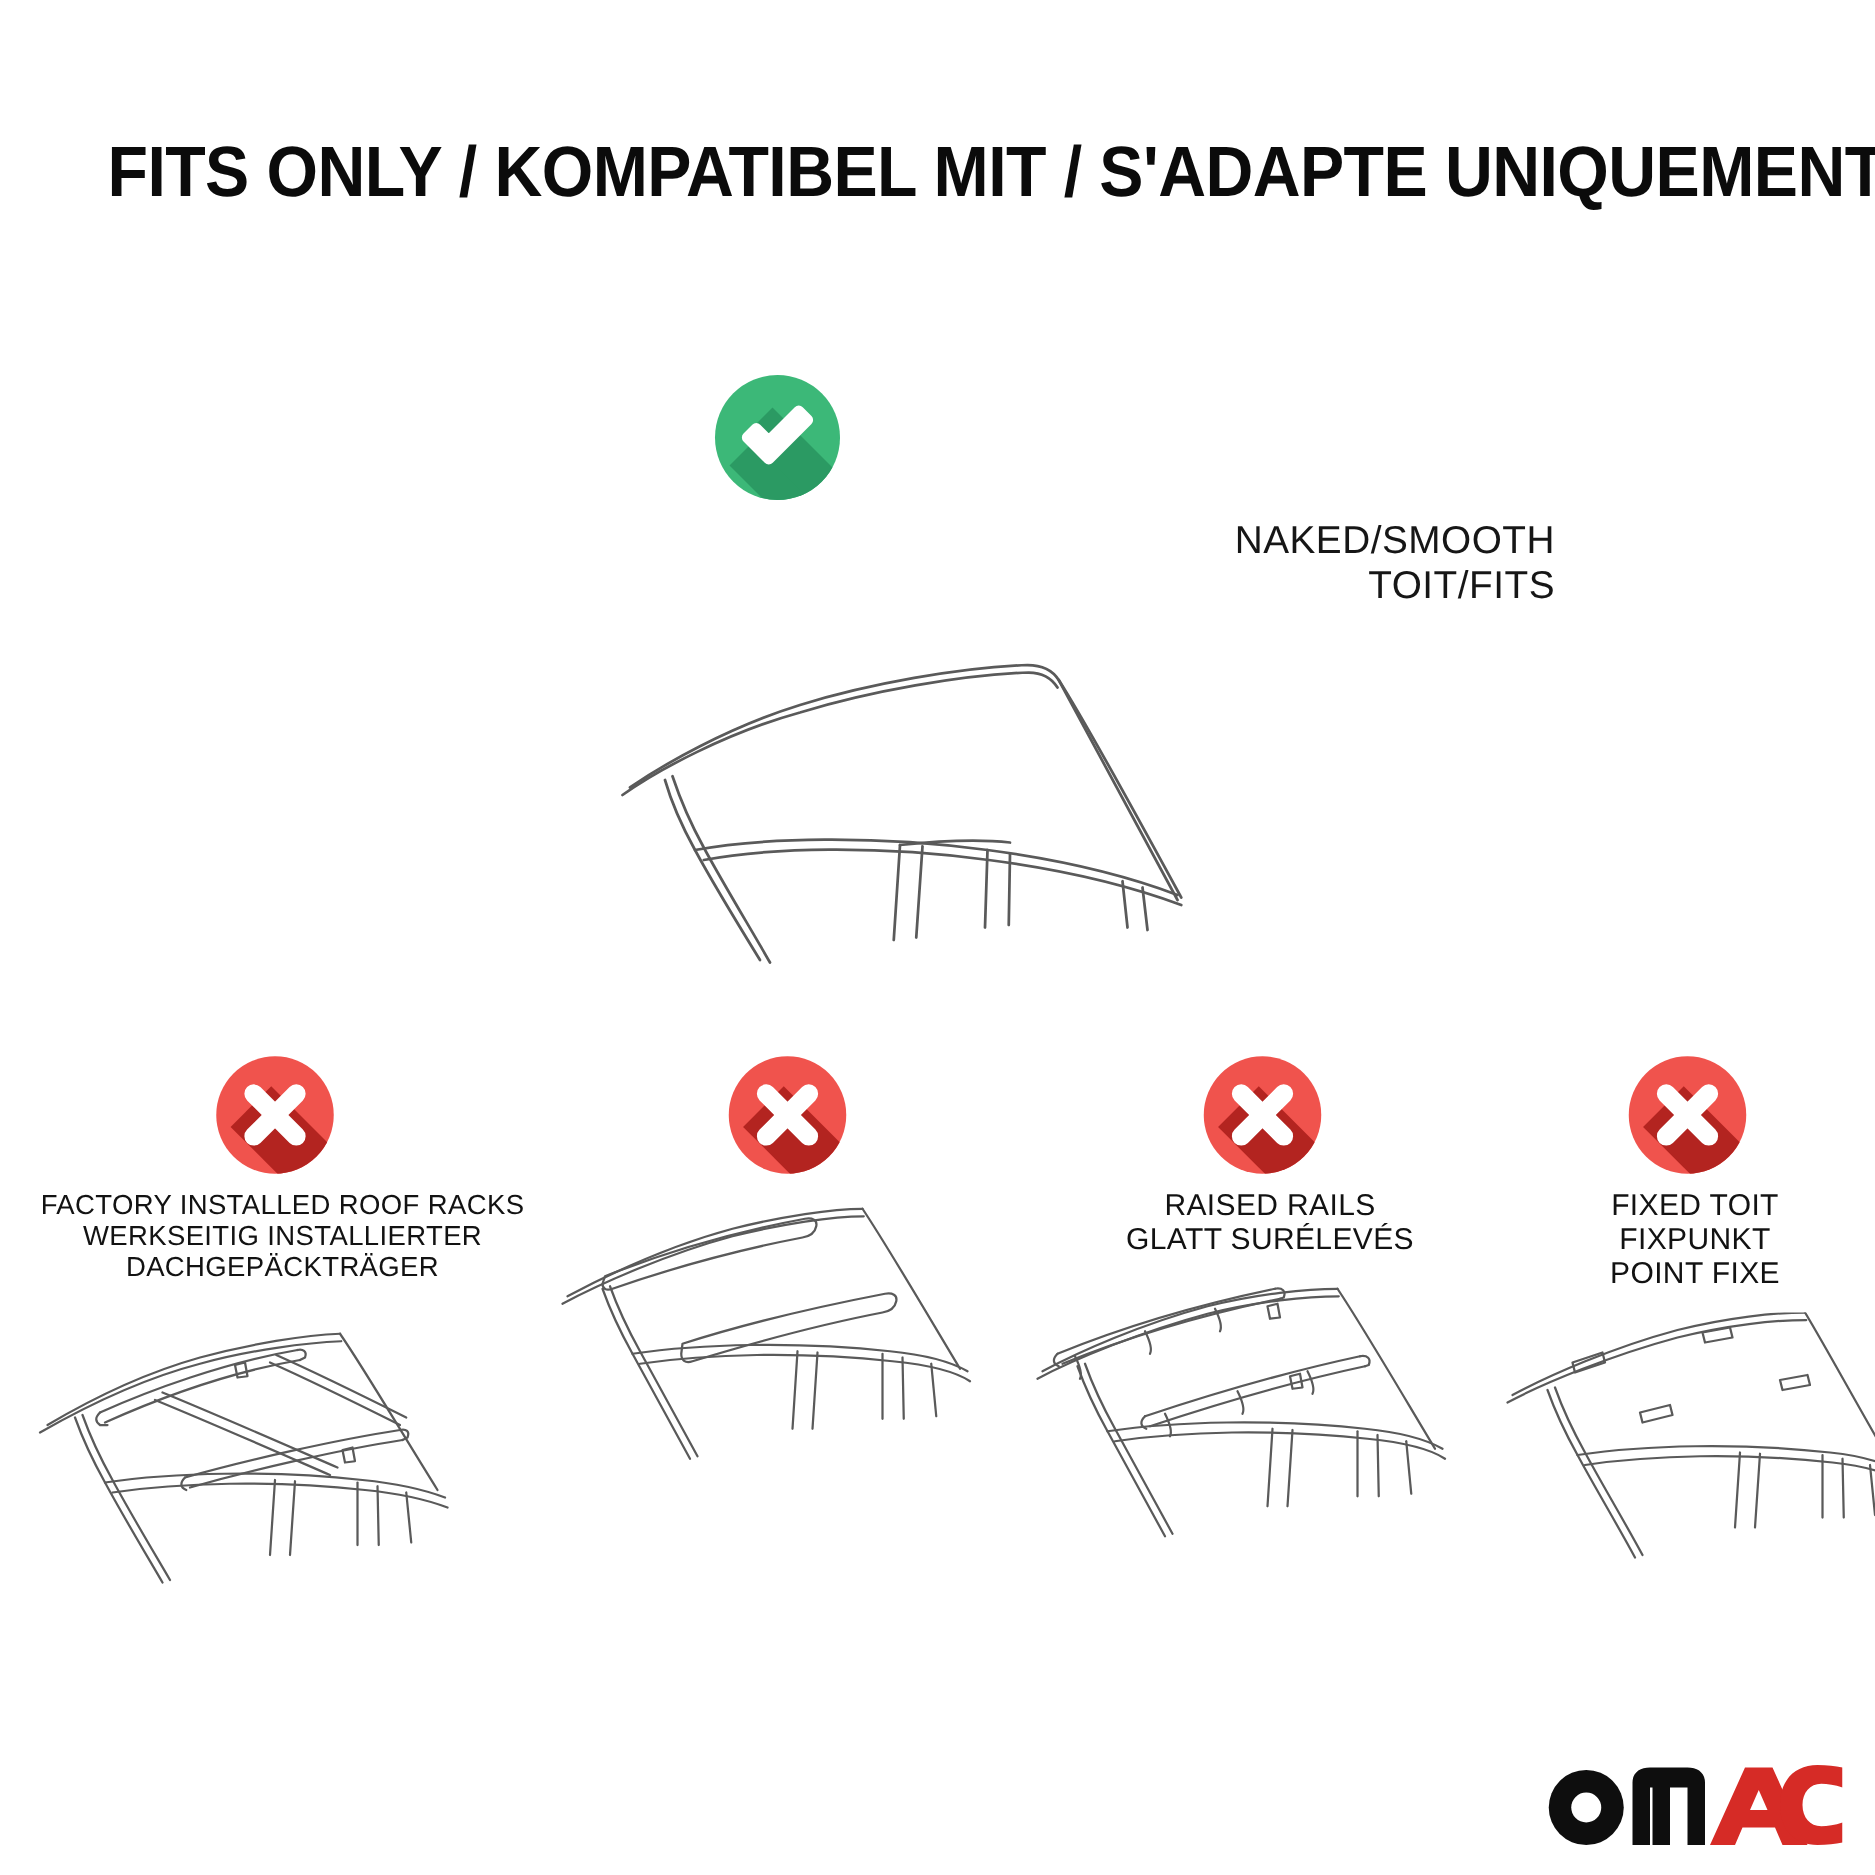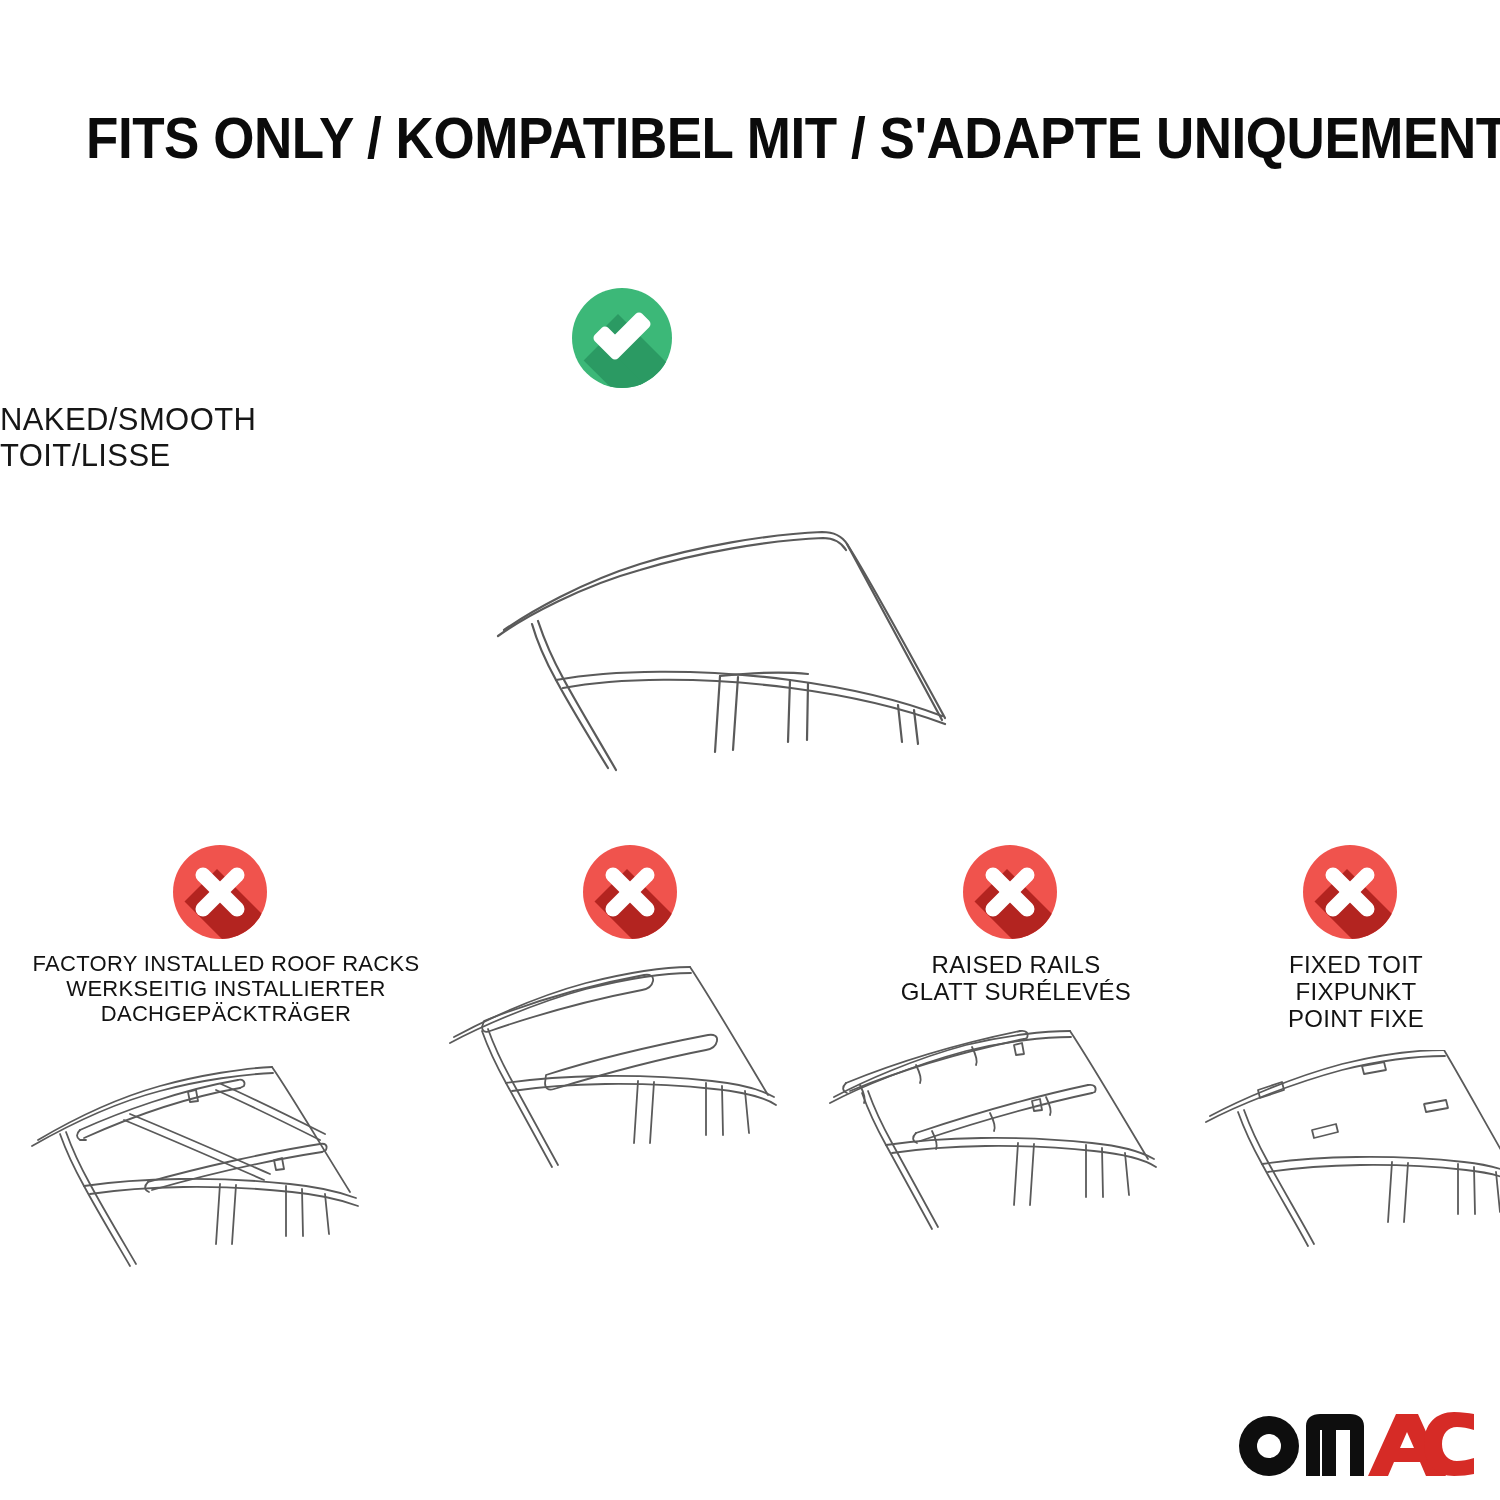--- a/index.html
+++ b/index.html
@@ -29,23 +29,23 @@
     transform: scaleX(0.93);
     transform-origin: left top;
     white-space: nowrap;
     color: #0b0b0b;
   }
 
   
   #hero {
     position: absolute;
     left: 0;
-    top: 288px;
+    top: 300px;
     width: 1244px;
-    text-align: left;
+    text-align: right;
   }
   .badge {
     position: relative;
     margin: 0 auto;
     border-radius: 50%;
     overflow: hidden;
   }
   #green-badge {
     width: 100px;
     height: 100px;
@@ -170,21 +170,21 @@
   <div class="badge" id="green-badge">
     <div class="shadow"></div>
     <div class="shadow2"></div>
     <svg class="check-mark" viewBox="0 0 100 100" aria-hidden="true">
       <path d="M26 50 L33 43 L43 53 L67 29 L74 36 L43 67 Z" fill="#ffffff" stroke="#ffffff" stroke-width="9" stroke-linejoin="round" stroke-linecap="round"></path>
     </svg>
   </div>
 
   <div class="labels">
     <div>NAKED/SMOOTH</div>
-    <div>TOIT/LISSE</div>
+    <div>TOIT/FITS</div>
   </div>
 </div>
 
 <div id="hero-art">
   <svg class="roof-svg" width="520" height="270" viewBox="0 0 520 270" aria-hidden="true">
     <g fill="none" stroke="#5a5a5a" stroke-width="2.2" stroke-linecap="round" stroke-linejoin="round">
 
       <path d="M14 110 C40 92 92 62 150 44 C205 27 278 14 332 12 C344 12 352 16 357 24
                L452 200"></path>
       <path d="M8 116 C36 96 92 66 150 50 C206 33 279 20 333 18 C344 18 351 22 356 30"></path>

